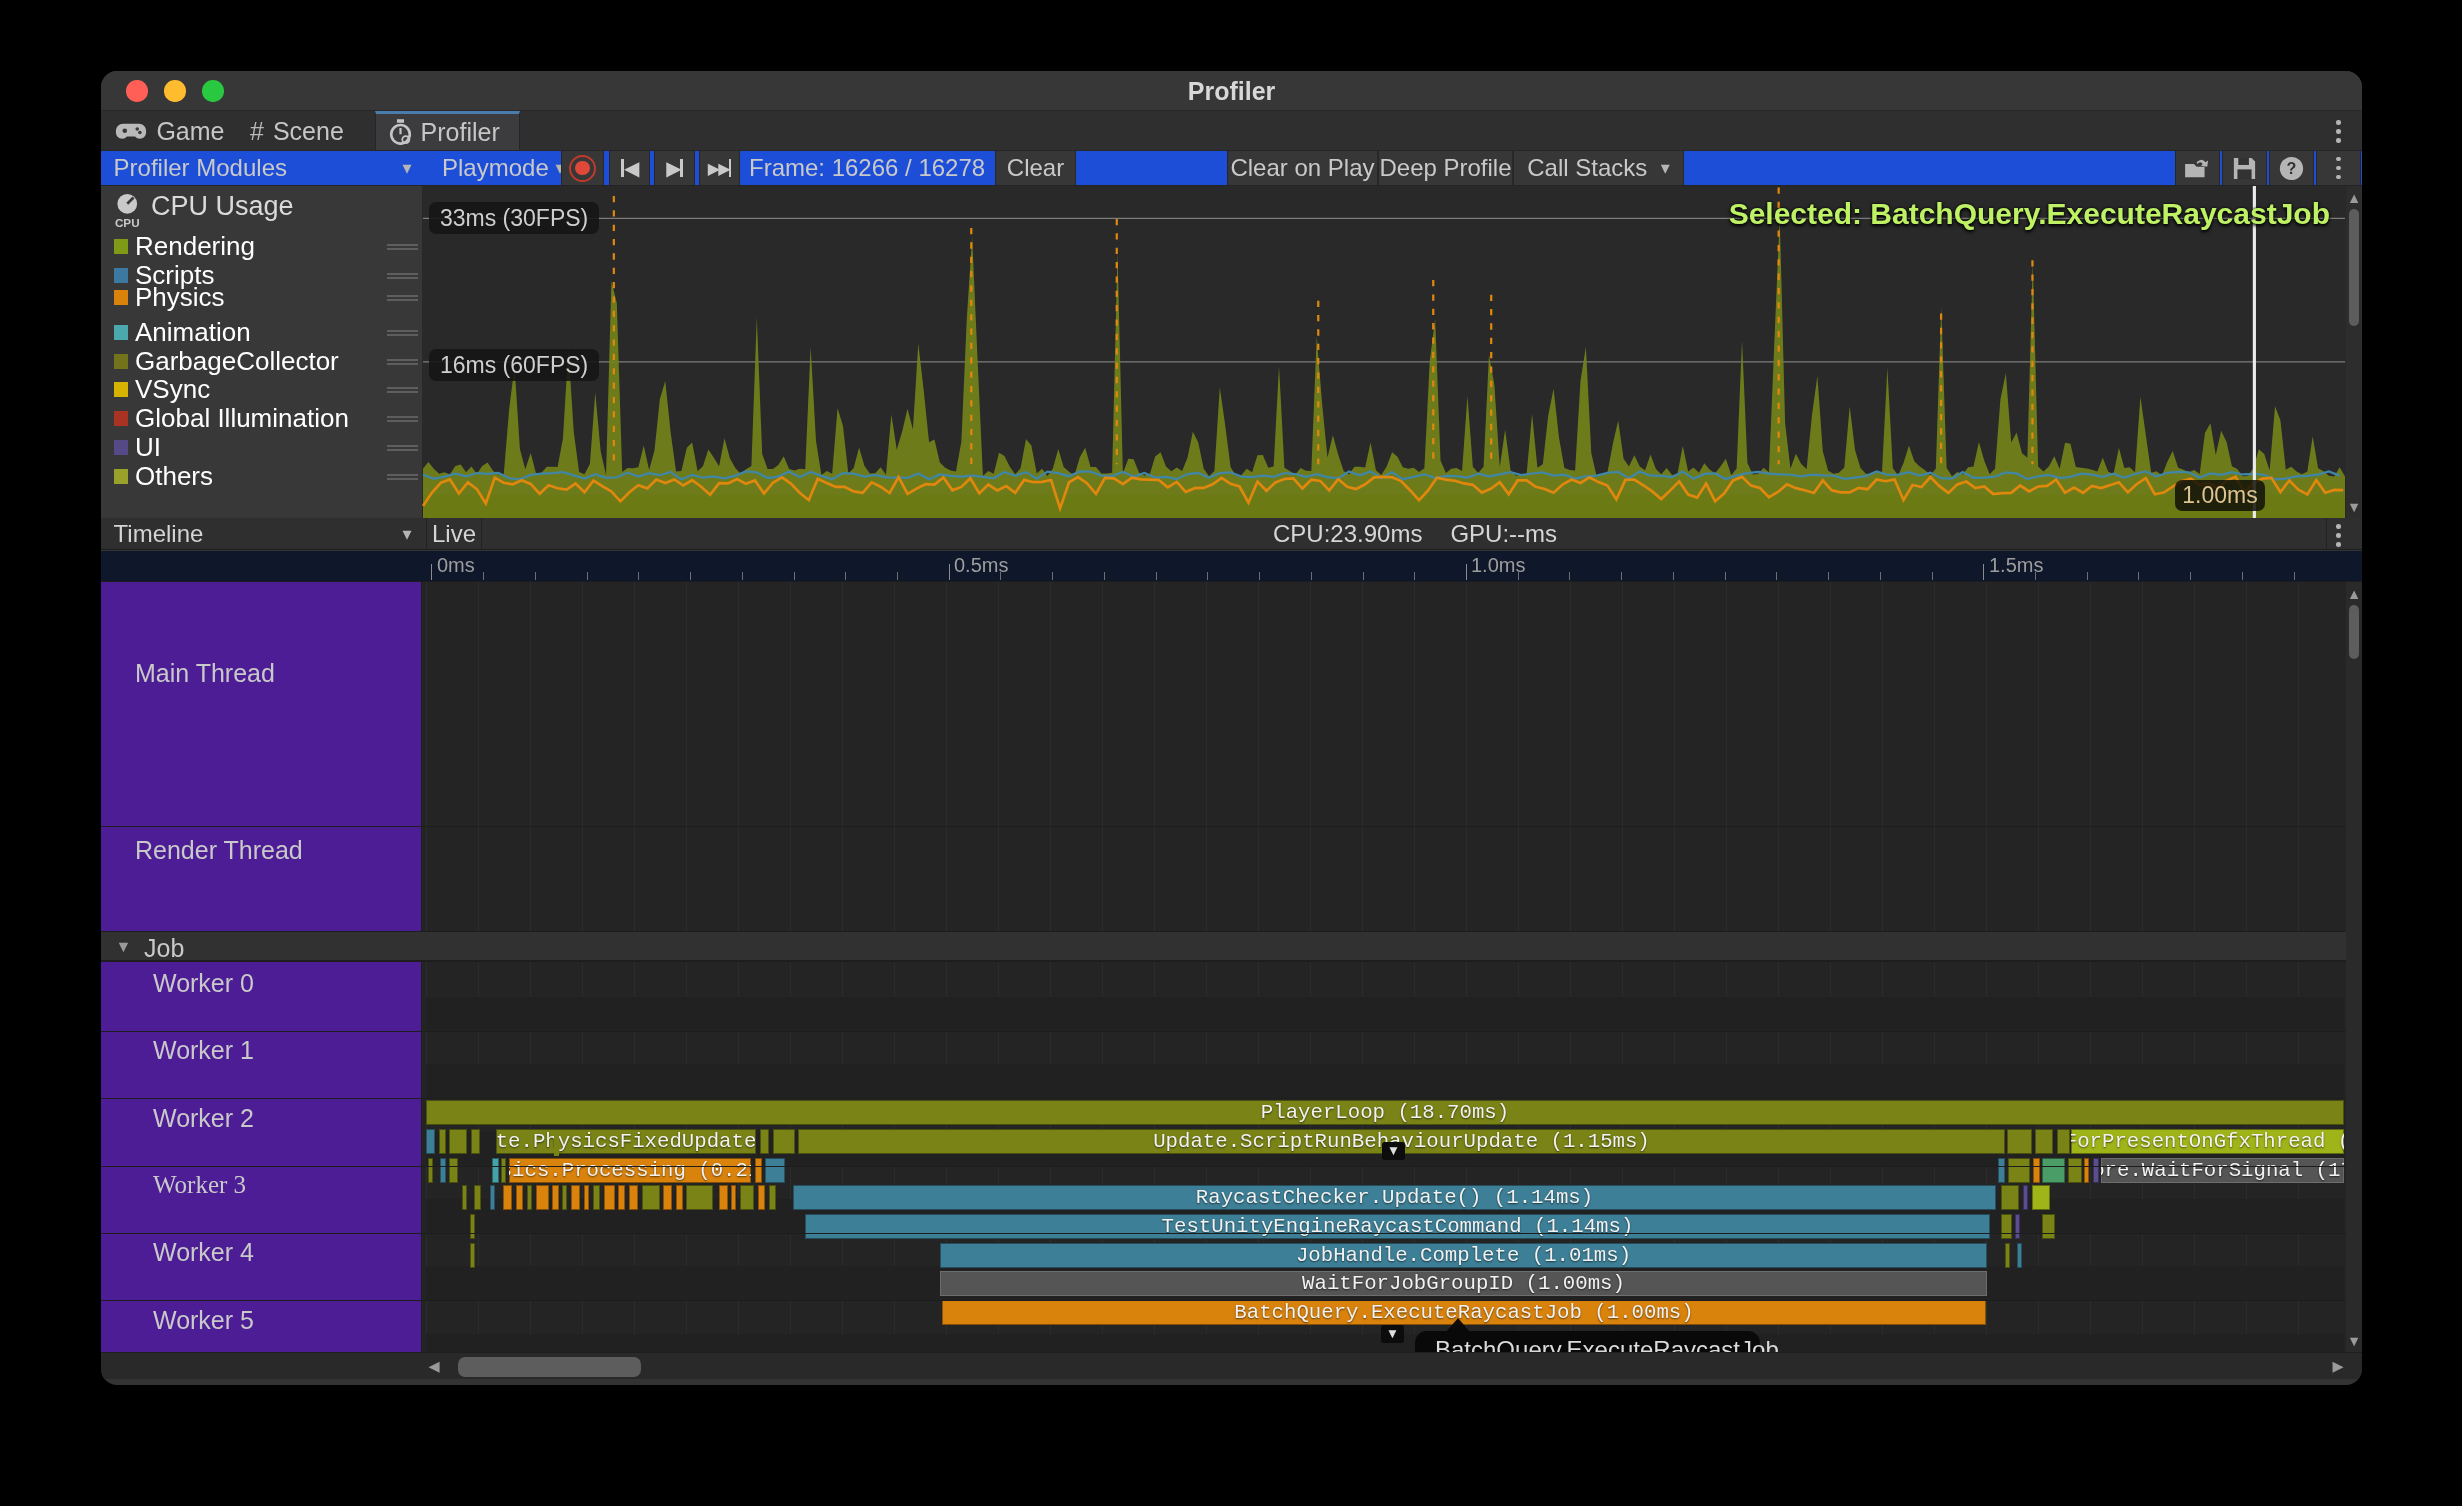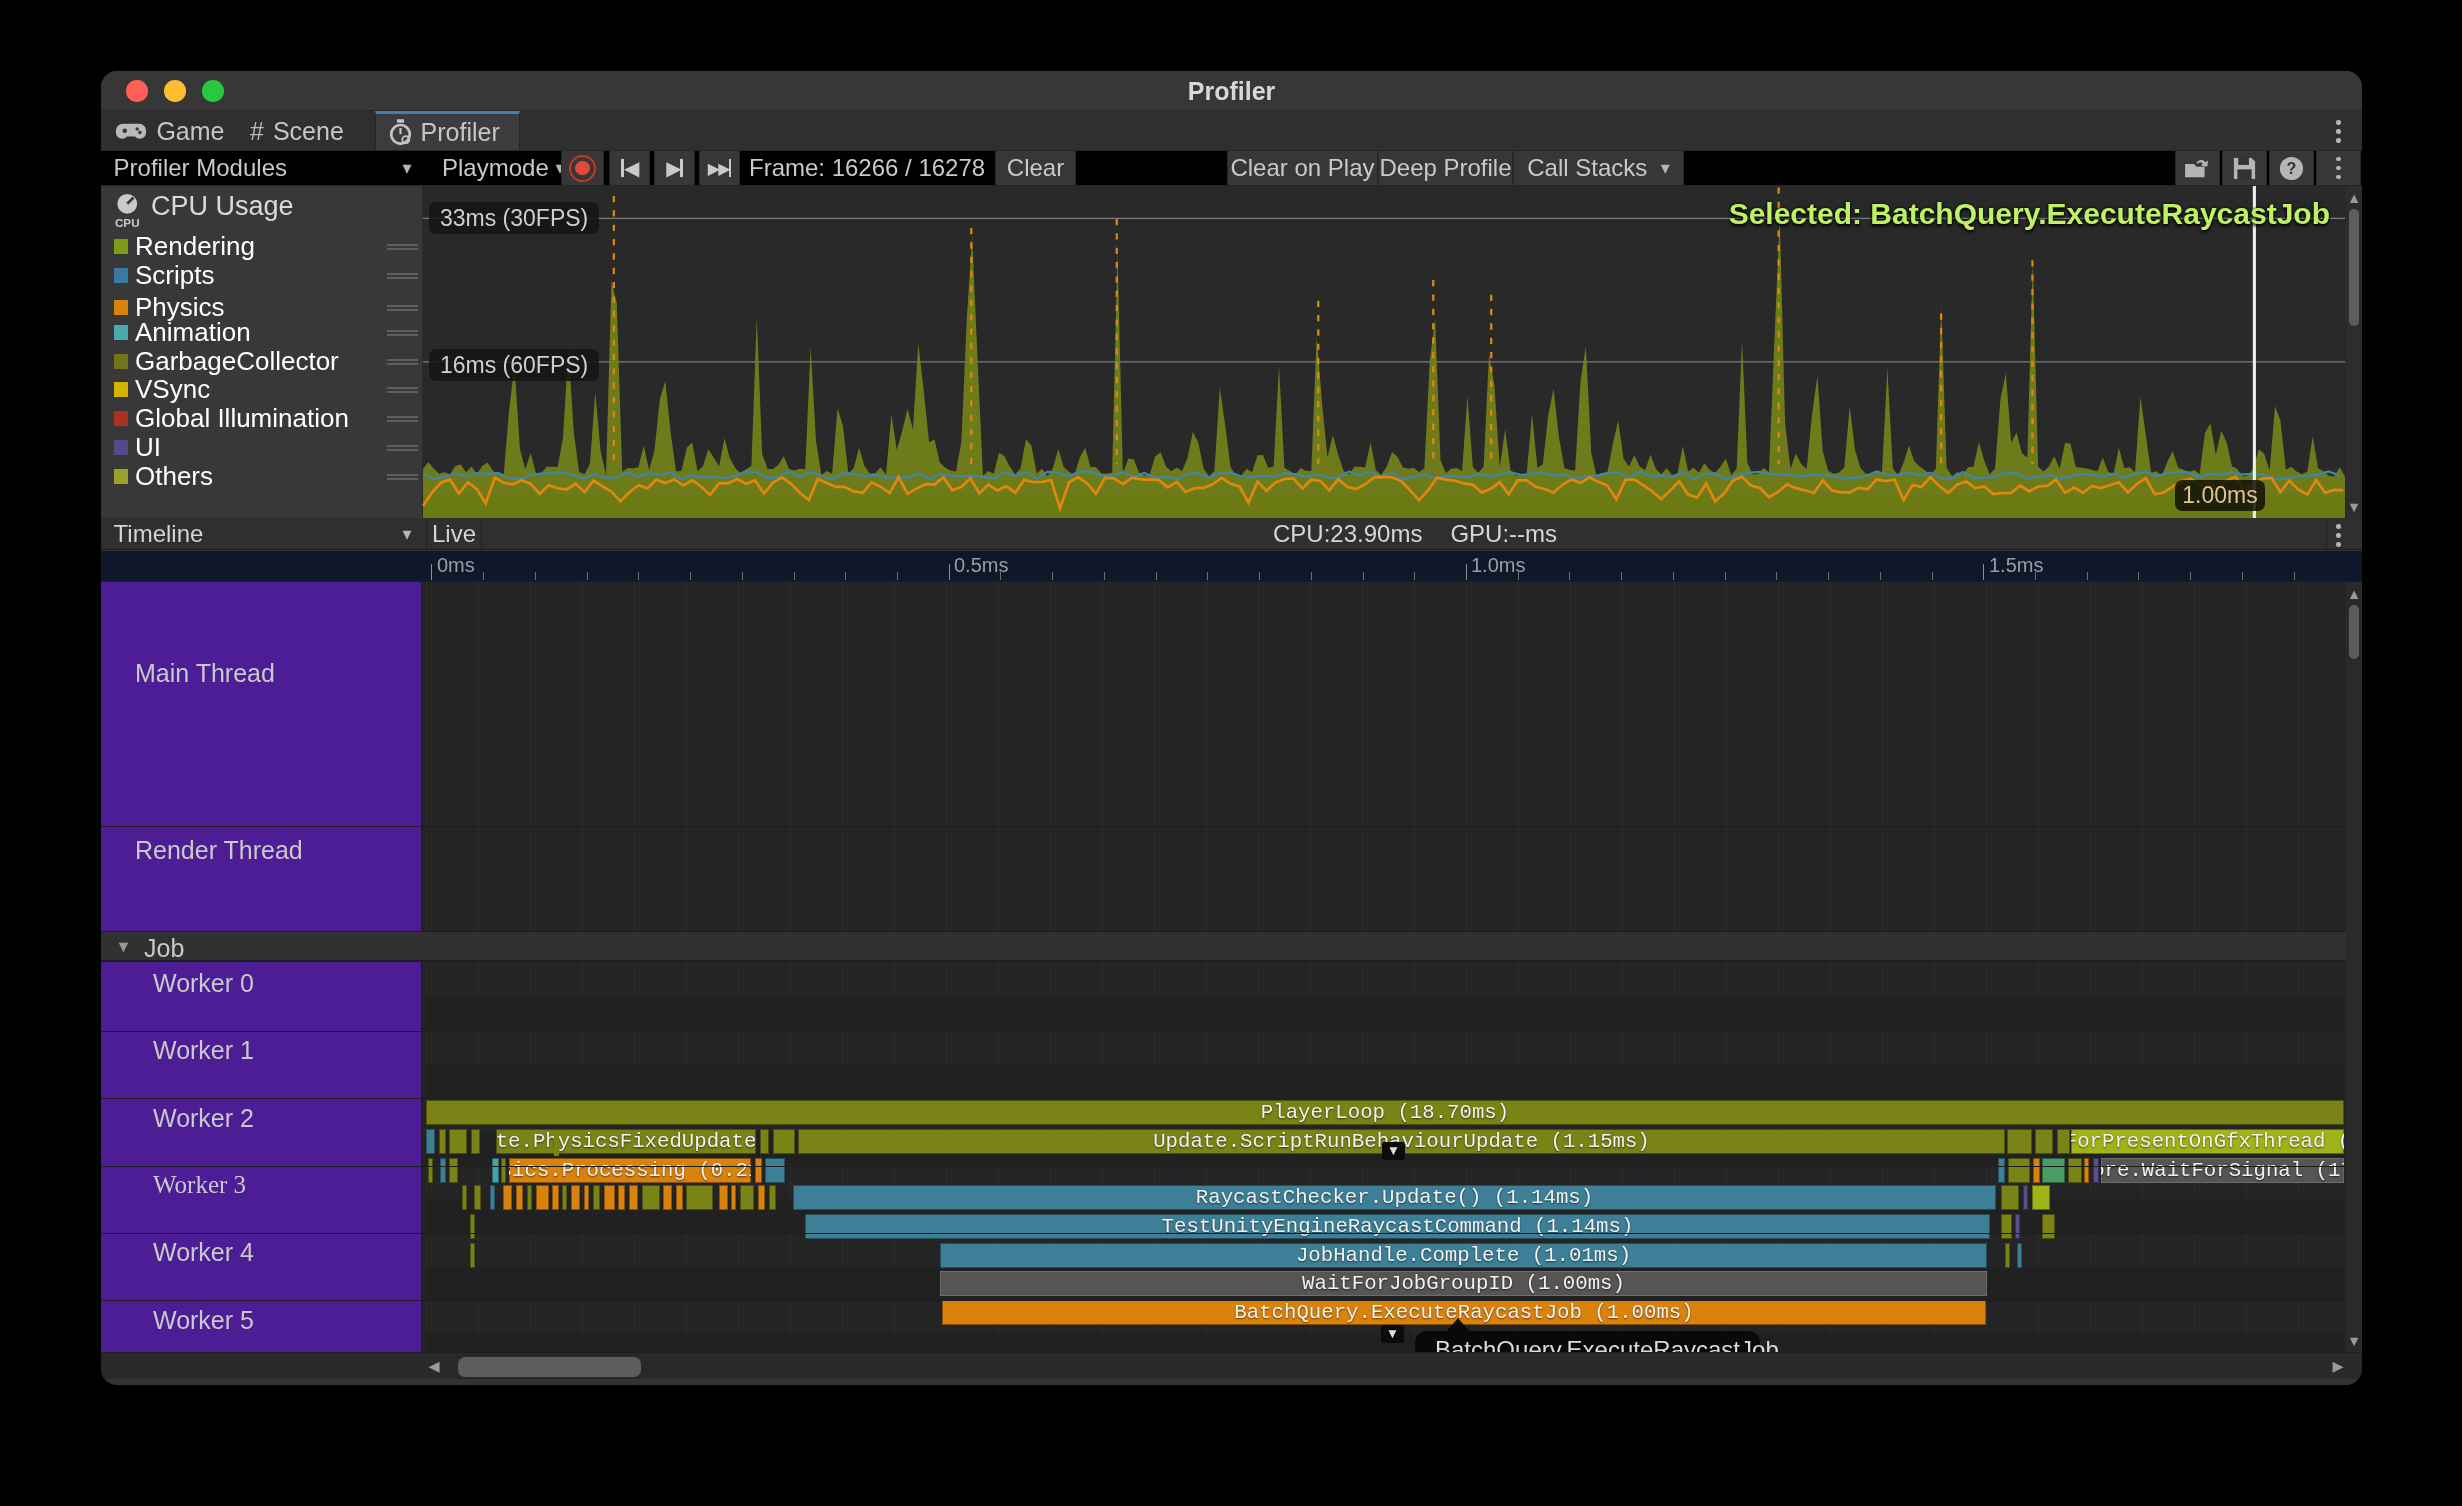--- a/index.html
+++ b/index.html
@@ -7,21 +7,21 @@
   #window{position:absolute;left:101px;top:71px;width:2261px;height:1314px;background:#333333;border-radius:16px;overflow:hidden;font-family:"Liberation Sans",sans-serif;color:#d4d4d4;}
   
   #titlebar{position:absolute;left:0;top:0;width:100%;height:40px;background:#373737;border-bottom:0.9px solid #282828;}
   .tl{position:absolute;top:9px;width:21.6px;height:21.6px;border-radius:50%;}
   #title{position:absolute;left:0;top:0;width:100%;height:40px;text-align:center;line-height:40px;font-size:25px;color:#d8d8d8;font-weight:bold;}
   
   #tabbar{position:absolute;left:0;top:40px;width:100%;height:40px;background:#2f2f2f;}
   .tab{position:absolute;top:0;height:40px;display:flex;align-items:center;gap:9px;font-size:25px;color:#c6c6c6;}
   .tab.active{background:#3c3c3f;border-top:3.6px solid #4a7dab;border-left:0.9px solid #262626;border-right:0.9px solid #262626;}
   
-  #toolbar{position:absolute;left:0;top:79px;width:100%;height:36px;background:#000000;border-top:0.9px solid #262626;border-bottom:0.9px solid #242424;font-size:24px;color:#c9c9c9;}
+  #toolbar{position:absolute;left:0;top:79px;width:100%;height:36px;background:#1d4ed8;border-top:0.9px solid #262626;border-bottom:0.9px solid #242424;font-size:24px;color:#c9c9c9;}
   .tbtn{position:absolute;top:0;height:34px;display:flex;align-items:center;justify-content:center;border-left:0.9px solid #272727;border-right:0.9px solid #272727;background:#373737;}
   .tlabel{position:absolute;top:0;height:34px;display:flex;align-items:center;}
   .caret{font-size:18px;color:#b5b5b5;}
   
   #legendpanel{position:absolute;left:0;top:115px;width:321px;height:332px;background:#383838;}
   #chart{position:absolute;left:321px;top:115px;width:1924px;height:332px;background:#292929;overflow:hidden;}
   #chartsb{position:absolute;left:2245px;top:115px;width:16px;height:332px;background:#2d2d2d;}
   .legend-item{position:absolute;left:0;width:321px;height:29px;display:flex;align-items:center;}
   .legend-sq{position:absolute;left:12.6px;width:14.4px;height:14.4px;}
   .legend-lb{position:absolute;left:34px;font-size:26px;color:#ffffff;white-space:nowrap;}
@@ -184,21 +184,21 @@
           </div>
         </div>
         <div class="legend-item" style="top: 75px;">
           <div class="legend-sq" style="background:#3b79a0"></div>
           <div class="legend-lb">Scripts</div>
           <div class="legend-h">
             <div></div>
             <div></div>
           </div>
         </div>
-        <div class="legend-item" style="top: 107px;">
+        <div class="legend-item" style="top: 97px;">
           <div class="legend-sq" style="background:#d9830d"></div>
           <div class="legend-lb">Physics</div>
           <div class="legend-h">
             <div></div>
             <div></div>
           </div>
         </div>
         <div class="legend-item" style="top: 132px;">
           <div class="legend-sq" style="background:#4ba8ac"></div>
           <div class="legend-lb">Animation</div>

